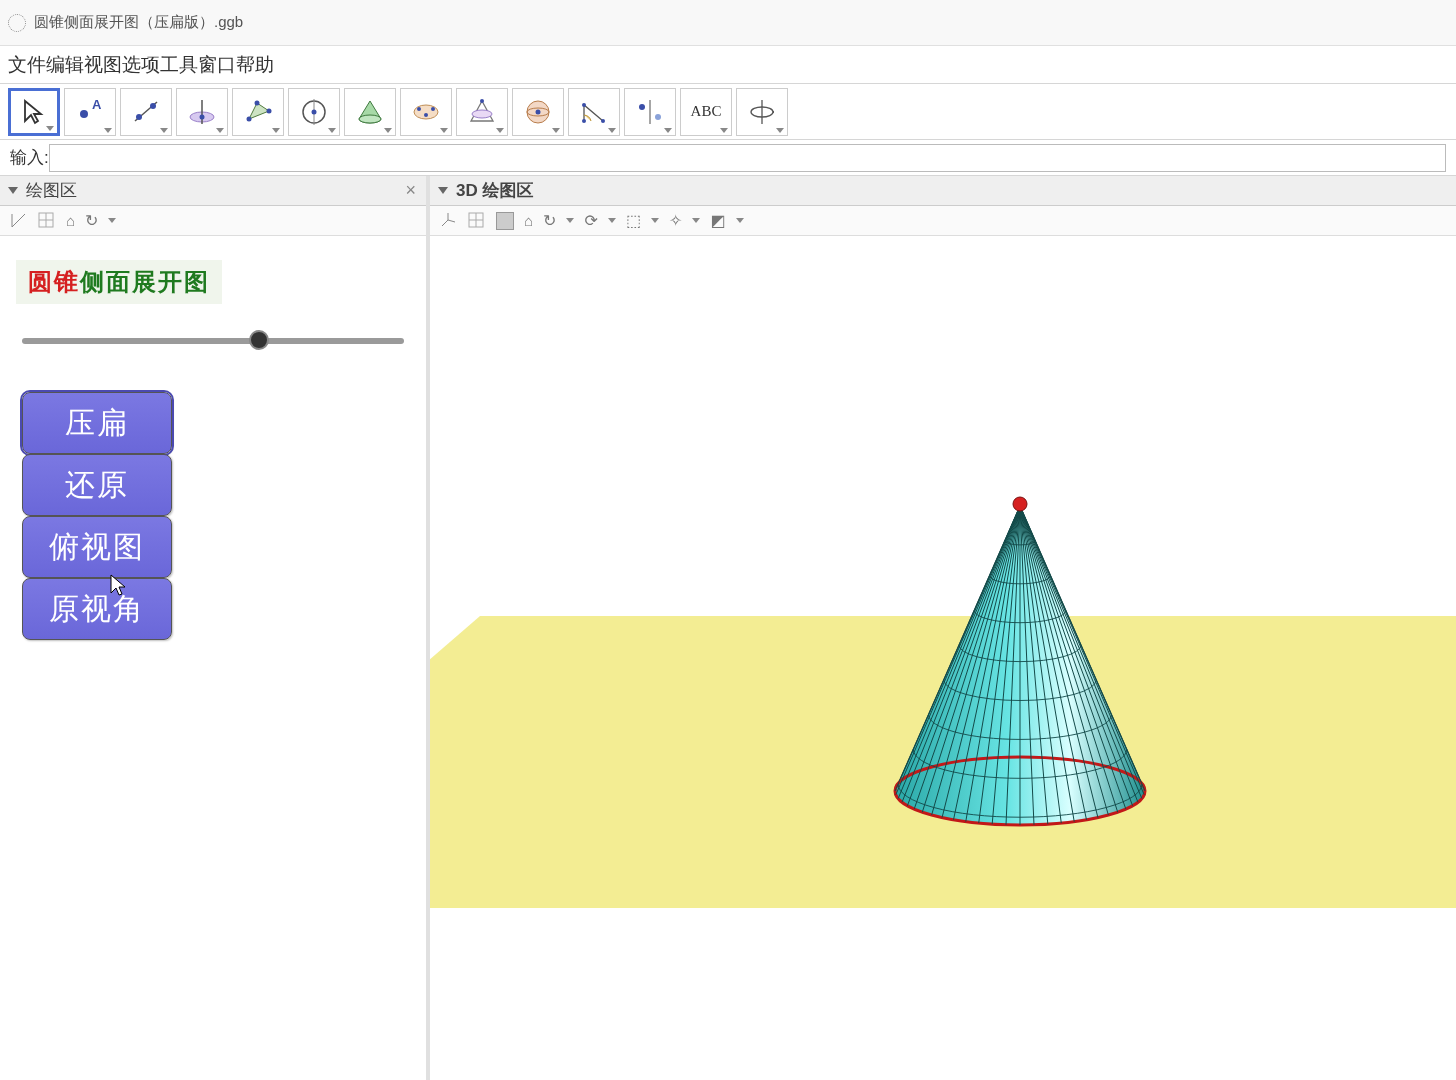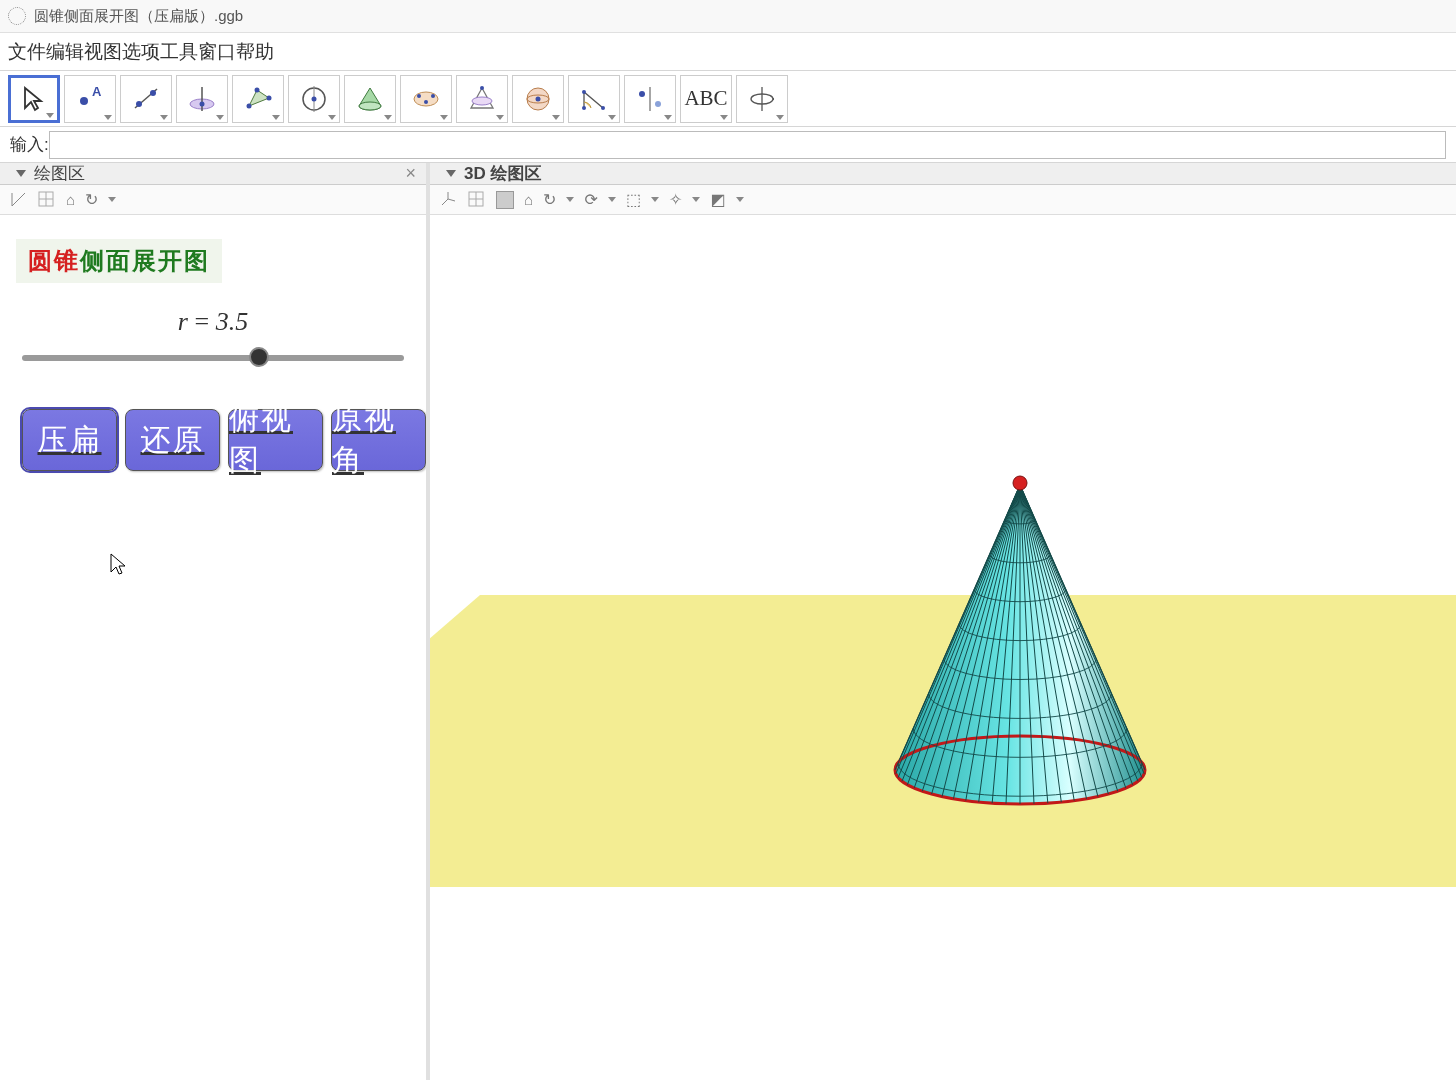--- a/index.html
+++ b/index.html
@@ -6,21 +6,21 @@
   body {
     font-family: "Microsoft YaHei", sans-serif;
     font-size: 14px;
     background: #f5f5f5;
     width: 1456px;
     height: 1080px;
     overflow: hidden;
     color: #333;
   }
   .title-bar {
-    height: 33px;
+    height: 46px;
     background: #f8f8f8;
     border-bottom: 1px solid #e0e0e0;
     display: flex;
     align-items: center;
     padding: 0 8px;
     gap: 8px;
     font-size: 15px;
     color: #555;
   }
   .title-bar .logo {
@@ -90,26 +90,26 @@
     background: #fff;
   }
   .panel {
     display: flex;
     flex-direction: column;
     border-right: 4px solid #e0e0e0;
   }
   .panel.left { width: 430px; }
   .panel.right { flex: 1; border-right: none; }
   .panel-header {
-    height: 22px;
+    height: 30px;
     background: #efefef;
     border-bottom: 1px solid #ccc;
     display: flex;
     align-items: center;
-    padding: 0 16px;
+    padding: 0 8px;
     font-size: 17px;
     color: #444;
     position: relative;
   }
   .panel-header .tri {
     width: 0; height: 0;
     border-left: 5px solid transparent;
     border-right: 5px solid transparent;
     border-top: 7px solid #666;
     margin-right: 8px;
@@ -187,23 +187,22 @@
     top: 2px;
     width: 20px; height: 20px;
     background: #333;
     border: 2px solid #888;
     border-radius: 50%;
     transform: translateX(-50%);
   }
   .btn-col {
     margin: 40px 0 0 22px;
     display: flex;
-    flex-direction: row;
-    gap: 8px;
-    text-decoration: underline;
+    flex-direction: column;
+    gap: 0;
   }
   .pbtn {
     width: 150px;
     height: 62px;
     background: linear-gradient(#7b78e2, #6a67d9);
     border: 1px solid #555;
     border-radius: 8px;
     color: #fff;
     font-size: 30px;
     font-family: "SimSun", serif;
@@ -348,21 +347,21 @@
   </div>
   <div class="tool-btn">
     <svg width="30" height="30">
         <line x1="15" y1="3" x2="15" y2="27" stroke="#888" stroke-width="1.5"></line>
         <circle cx="7" cy="10" r="3" fill="#3a4ea8"></circle>
         <circle cx="23" cy="20" r="3" fill="#8aa2d9"></circle>
       </svg>
     <span class="dd"></span>
   </div>
   <div class="tool-btn">
-    <span style="font-family:serif;font-size:21px;color:#333">ABC</span>
+    <span style="font-family:serif;font-size:15px;color:#333">ABC</span>
     <span class="dd"></span>
   </div>
   <div class="tool-btn">
     <svg width="30" height="30">
         <ellipse cx="15" cy="15" rx="11" ry="5" fill="none" stroke="#555" stroke-width="1.3"></ellipse>
         <line x1="15" y1="3" x2="15" y2="27" stroke="#555" stroke-width="1.3"></line>
         <path d="M24 12 L27 15 L24 18" fill="none" stroke="#555"></path>
       </svg>
     <span class="dd"></span>
   </div>
@@ -394,23 +393,20 @@
       <span style="font-size:15px">⌂</span>
       <span>↻</span>
       <span class="mini-dd"></span>
     </div>
     <div class="panel-body">
       <div class="heading-box">
         <span class="c-red">圆锥</span><span class="c-green">侧面展开图</span>
       </div>
 
       <div class="slider-block">
-        <div class="slider-label">
-          <span>r</span> <span class="eq">=</span> <span>3.5</span>
-        </div>
         <div class="slider-track">
           <div class="rail"></div>
           <div class="thumb" style="left:62%"></div>
         </div>
       </div>
 
 
       <div class="btn-col">
         <div class="pbtn">压扁</div>
         <div class="pbtn">还原</div>

